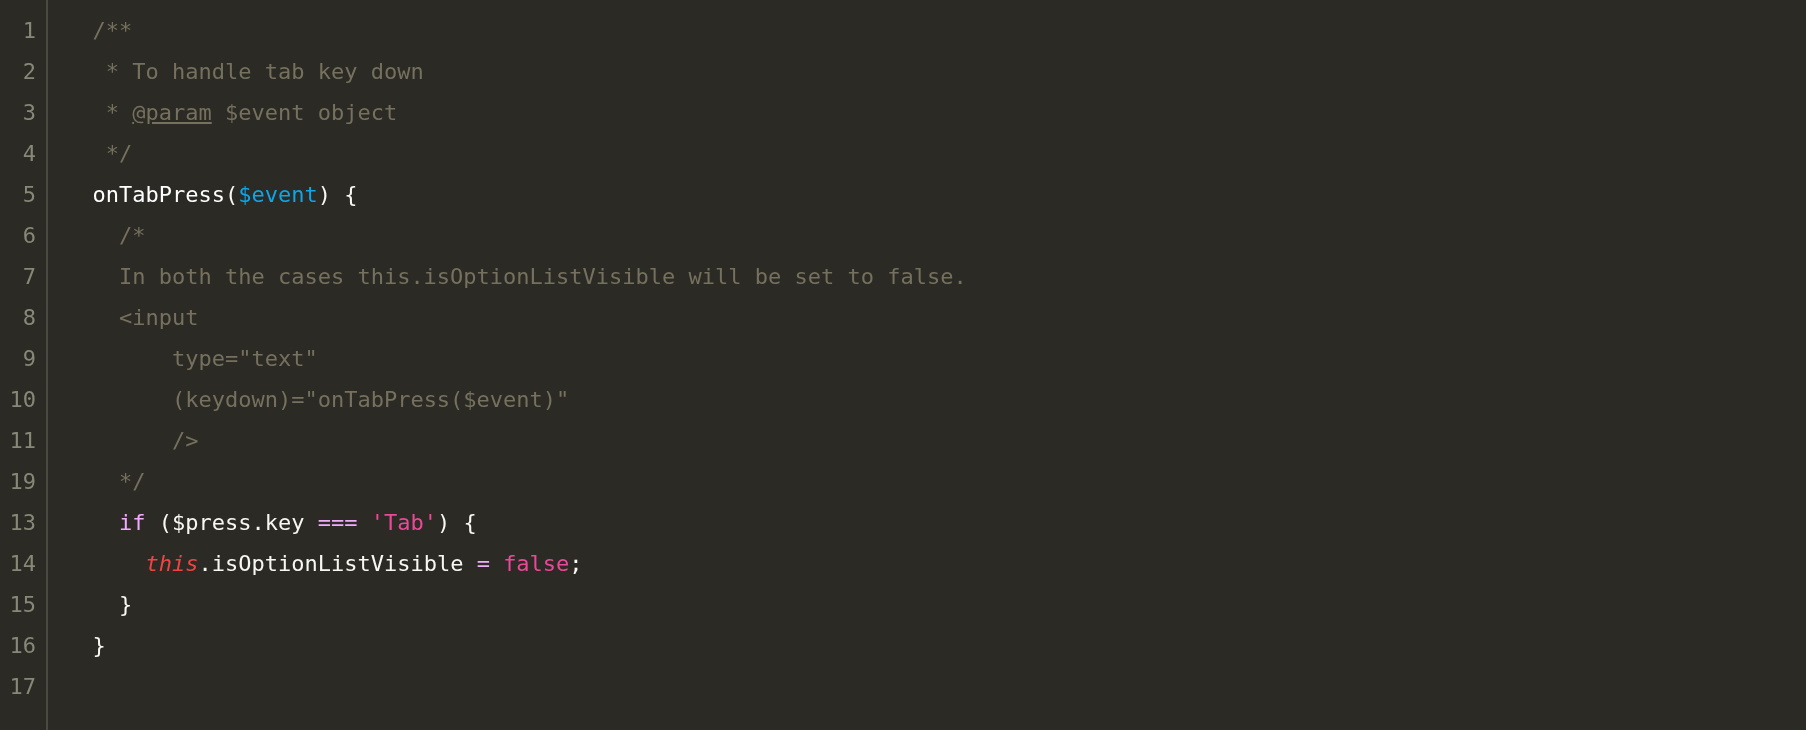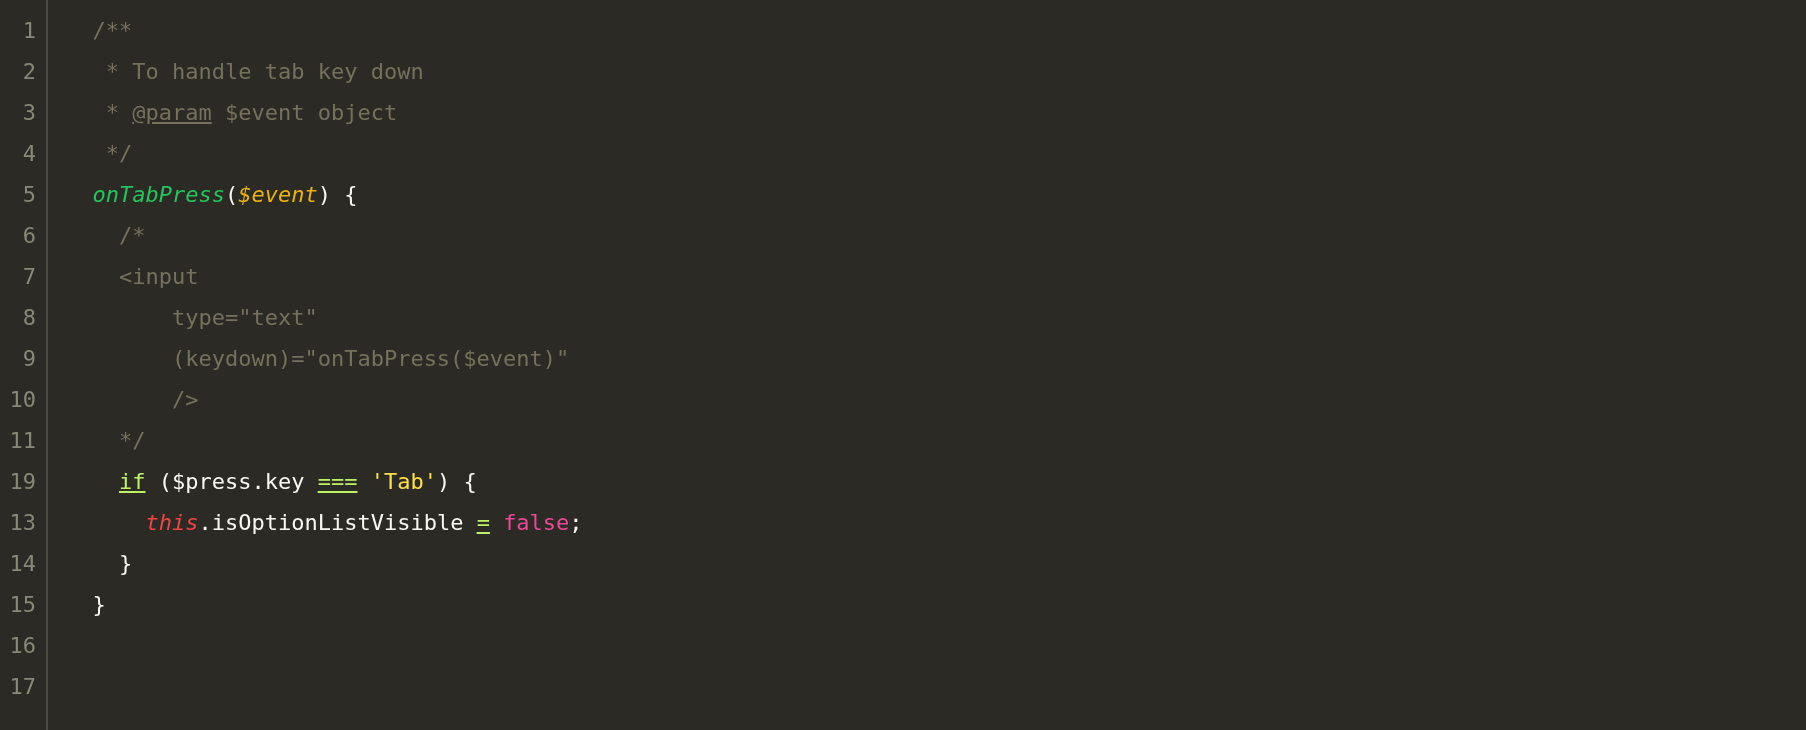--- a/index.html
+++ b/index.html
@@ -37,27 +37,27 @@
     flex: 1;
   }
   .code .line {
     height: 41px;
     display: flex;
     align-items: center;
     white-space: pre;
     color: #f8f8f2;
   }
   .tok-comment { color: #75715e; }
-  .tok-keyword { color: #bef264; text-decoration: underline; }
+  .tok-keyword { color: #f0abfc; }
   .tok-default { color: #f8f8f2; }
-  .tok-string  { color: #fde047; }
-  .tok-param   { color: #eab308; font-style: italic; }
+  .tok-string  { color: #ec4899; }
+  .tok-param   { color: #0ea5e9; }
   .tok-this    { color: #ef4444; font-style: italic; }
   .tok-const   { color: #ec4899; }
-  .tok-fn      { color: #22c55e; font-style: italic; }
+  .tok-fn      { color: #ffffff; }
 </style>
 </head>
 <body>
 
 <div class="editor">
   <div class="gutter">
     <div class="ln">1</div>
     <div class="ln">2</div>
     <div class="ln">3</div>
     <div class="ln">4</div>
@@ -76,20 +76,21 @@
     <div class="ln">17</div>
   </div>
 
   <div class="code">
     <div class="line"><span class="tok-default">  </span><span class="tok-comment">/**</span></div>
     <div class="line"><span class="tok-default">   </span><span class="tok-comment">* To handle tab key down</span></div>
     <div class="line"><span class="tok-default">   </span><span class="tok-comment">* </span><span class="tok-comment" style="text-decoration:underline;">@param</span><span class="tok-comment"> $event object</span></div>
     <div class="line"><span class="tok-default">   </span><span class="tok-comment">*/</span></div>
     <div class="line"><span class="tok-default">  </span><span class="tok-fn">onTabPress</span><span class="tok-default">(</span><span class="tok-param">$event</span><span class="tok-default">) {</span></div>
     <div class="line"><span class="tok-default">    </span><span class="tok-comment">/*</span></div>
+    <div class="line"><span class="tok-default">    </span><span class="tok-comment">In both the cases this.isOptionListVisible will be set to false.</span></div>
     <div class="line"><span class="tok-default">    </span><span class="tok-comment">&lt;input</span></div>
     <div class="line"><span class="tok-default">        </span><span class="tok-comment">type="text"</span></div>
     <div class="line"><span class="tok-default">        </span><span class="tok-comment">(keydown)="onTabPress($event)"</span></div>
     <div class="line"><span class="tok-default">        </span><span class="tok-comment">/&gt;</span></div>
     <div class="line"><span class="tok-default">    </span><span class="tok-comment">*/</span></div>
     <div class="line"><span class="tok-default">    </span><span class="tok-keyword">if</span><span class="tok-default"> ($press.key </span><span class="tok-keyword">===</span><span class="tok-default"> </span><span class="tok-string">'Tab'</span><span class="tok-default">) {</span></div>
     <div class="line"><span class="tok-default">      </span><span class="tok-this">this</span><span class="tok-default">.isOptionListVisible </span><span class="tok-keyword">=</span><span class="tok-default"> </span><span class="tok-const">false</span><span class="tok-default">;</span></div>
     <div class="line"><span class="tok-default">    </span><span class="tok-default">}</span></div>
     <div class="line"><span class="tok-default">  </span><span class="tok-default">}</span></div>
   </div>

